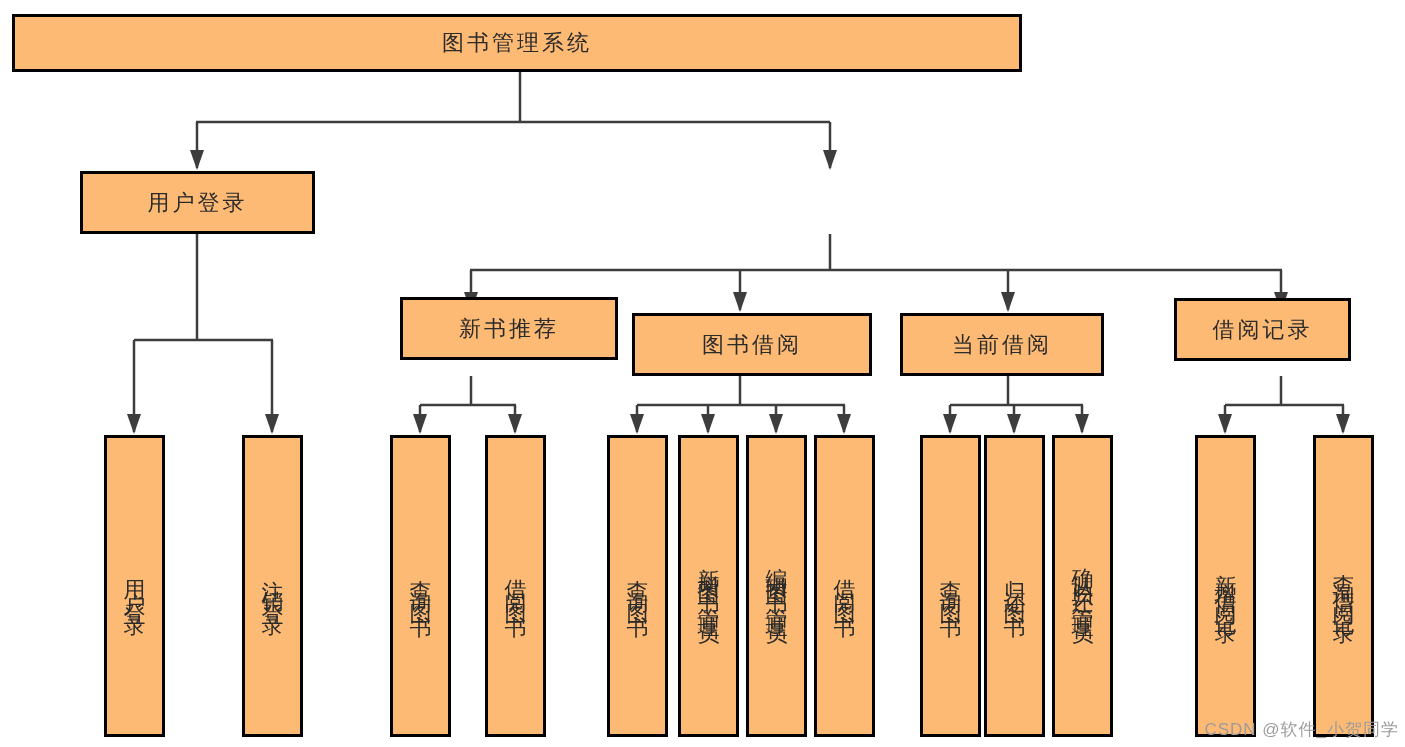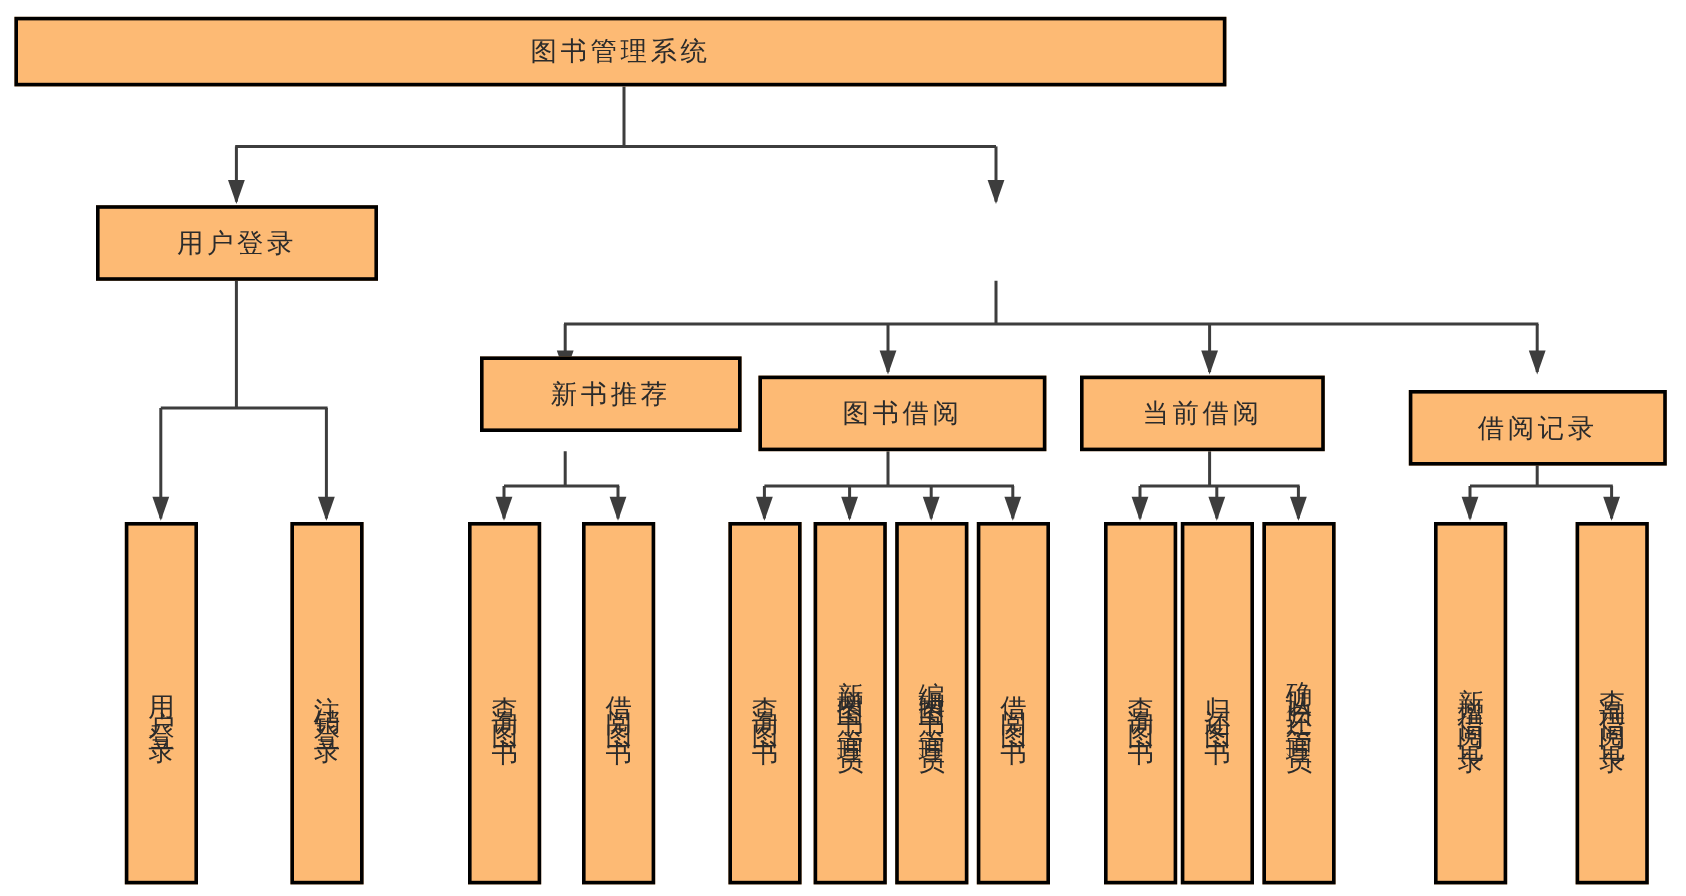--- a/index.html
+++ b/index.html
@@ -95,33 +95,34 @@
     </g>
   </svg>
 
   <div class="node hbox" style="left:12px;top:14px;width:1010px;height:58px;">图书管理系统</div>
 
   <div class="node hbox" style="left:80px;top:171px;width:235px;">用户登录</div>
 
   <div class="node hbox" style="left:364px;top:297px;width:218px;margin-left:36px;">新书推荐</div>
   <div class="node hbox" style="left:632px;top:313px;width:240px;">图书借阅</div>
   <div class="node hbox" style="left:900px;top:313px;width:204px;">当前借阅</div>
-  <div class="node hbox" style="left:1174px;top:325px;width:215px;">借阅记录</div>
+  <div class="node hbox" style="left:1174px;top:298px;width:177px;">借阅记录</div>
 
   <div class="node vbox v-short" style="left:104px;">用户登录</div>
   <div class="node vbox v-short" style="left:242px;">注销登录</div>
 
   <div class="node vbox v-short" style="left:390px;">查询图书</div>
   <div class="node vbox v-short" style="left:485px;">借阅图书</div>
 
   <div class="node vbox v-short" style="left:607px;">查询图书</div>
   <div class="node vbox v-long" style="left:678px;">新增图书（管理员）</div>
   <div class="node vbox v-long" style="left:746px;">编辑图书（管理员）</div>
   <div class="node vbox v-short" style="left:814px;">借阅图书</div>
 
   <div class="node vbox v-short" style="left:920px;">查询图书</div>
   <div class="node vbox v-short" style="left:984px;">归还图书</div>
   <div class="node vbox v-long" style="left:1052px;">确认归还（管理员）</div>
 
   <div class="node vbox v-mid" style="left:1195px;">新增借阅记录</div>
   <div class="node vbox v-mid" style="left:1313px;">查询借阅记录</div>
 
+  <div class="watermark">CSDN @软件_小贺同学</div>
 </div>
 
 </body></html>

